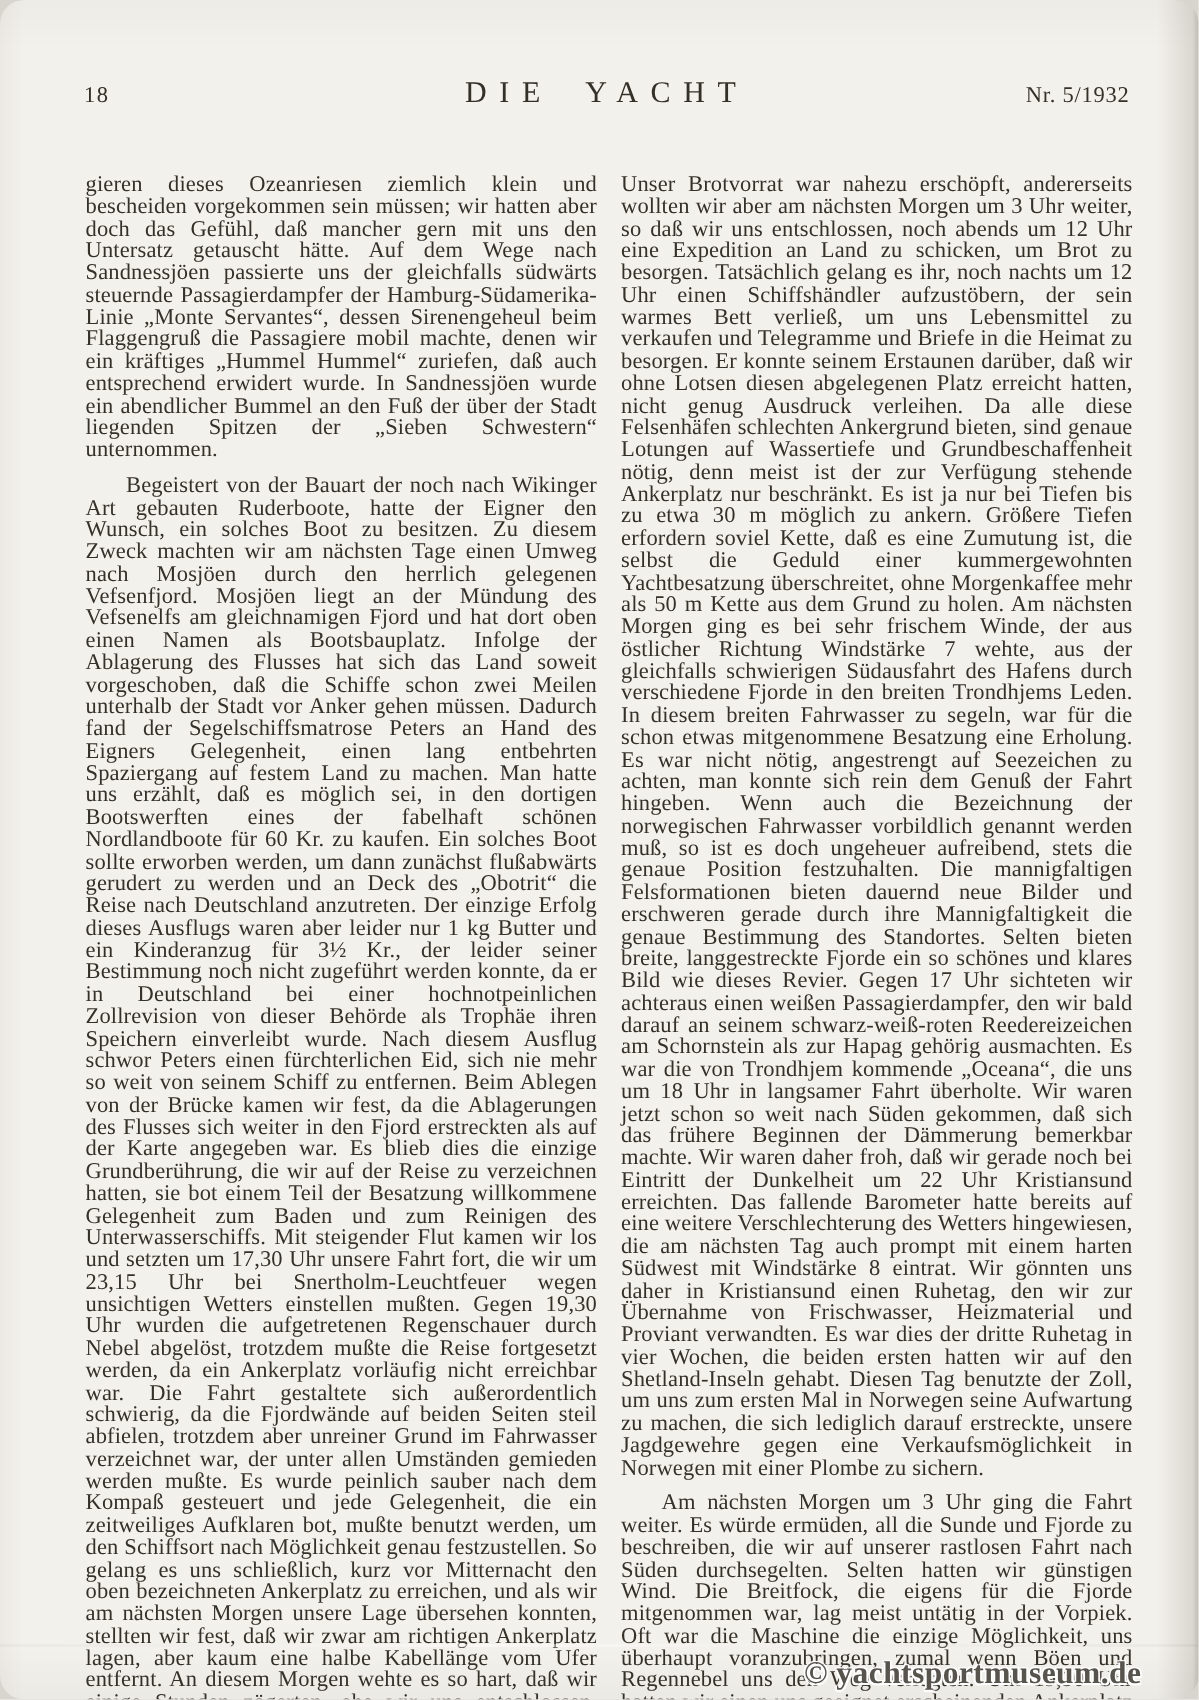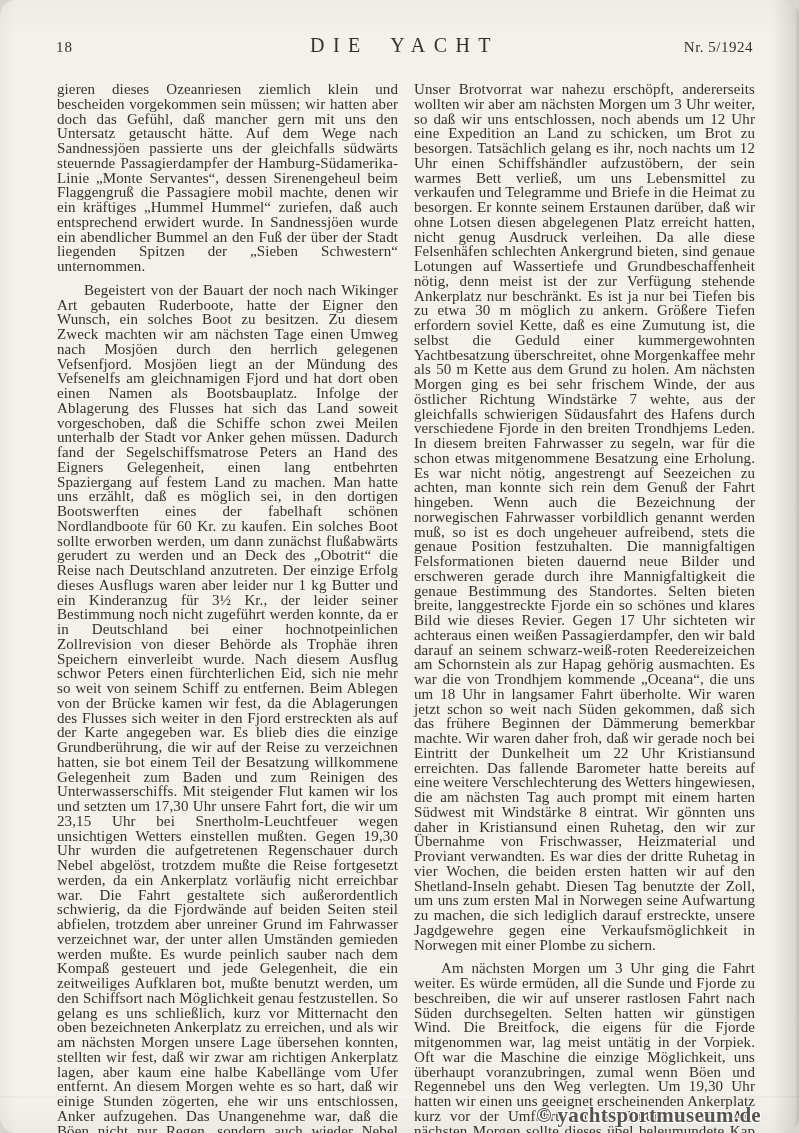--- a/index.html
+++ b/index.html
@@ -25,21 +25,21 @@
     align-items: baseline;
     padding: 34px 46px 0 56px;
   }
   .page-number {
     justify-self: start;
     font-size: 15px;
     letter-spacing: 1px;
   }
   .masthead {
     justify-self: center;
-    margin: 0;
+    margin: 17px;
     font-size: 20px;
     font-weight: 500;
     letter-spacing: 0.42em;
     word-spacing: 0.45em;
     white-space: nowrap;
   }
   .issue {
     justify-self: end;
     font-size: 15px;
     letter-spacing: 0.5px;
@@ -87,21 +87,21 @@
   }
 </style>
 </head>
 <body>
 
 <div class="page">
 
   <header class="page-header">
     <span class="page-number">18</span>
     <h1 class="masthead">DIE YACHT</h1>
-    <span class="issue">Nr. 5/1924</span>
+    <span class="issue">Nr. 5/1932</span>
   </header>
 
   <main class="columns">
 
     <section class="col">
       <p class="para">gieren dieses Ozeanriesen ziemlich klein und bescheiden vorgekommen sein müssen; wir hatten aber doch das Gefühl, daß mancher gern mit uns den Untersatz getauscht hätte. Auf dem Wege nach Sandnessjöen passierte uns der gleichfalls südwärts steuernde Passagierdampfer der Hamburg-Südamerika-Linie „Monte Servantes“, dessen Sirenengeheul beim Flaggengruß die Passagiere mobil machte, denen wir ein kräftiges „Hummel Hummel“ zuriefen, daß auch entsprechend erwidert wurde. In Sandnessjöen wurde ein abendlicher Bummel an den Fuß der über der Stadt liegenden Spitzen der „Sieben Schwestern“ unternommen.</p>
       <p class="para indent">Begeistert von der Bauart der noch nach Wikinger Art gebauten Ruderboote, hatte der Eigner den Wunsch, ein solches Boot zu besitzen. Zu diesem Zweck machten wir am nächsten Tage einen Umweg nach Mosjöen durch den herrlich gelegenen Vefsenfjord. Mosjöen liegt an der Mündung des Vefsenelfs am gleichnamigen Fjord und hat dort oben einen Namen als Bootsbauplatz. Infolge der Ablagerung des Flusses hat sich das Land soweit vorgeschoben, daß die Schiffe schon zwei Meilen unterhalb der Stadt vor Anker gehen müssen. Dadurch fand der Segelschiffsmatrose Peters an Hand des Eigners Gelegenheit, einen lang entbehrten Spaziergang auf festem Land zu machen. Man hatte uns erzählt, daß es möglich sei, in den dortigen Bootswerften eines der fabelhaft schönen Nordlandboote für 60 Kr. zu kaufen. Ein solches Boot sollte erworben werden, um dann zunächst flußabwärts gerudert zu werden und an Deck des „Obotrit“ die Reise nach Deutschland anzutreten. Der einzige Erfolg dieses Ausflugs waren aber leider nur 1 kg Butter und ein Kinderanzug für 3½ Kr., der leider seiner Bestimmung noch nicht zugeführt werden konnte, da er in Deutschland bei einer hochnotpeinlichen Zollrevision von dieser Behörde als Trophäe ihren Speichern einverleibt wurde. Nach diesem Ausflug schwor Peters einen fürchterlichen Eid, sich nie mehr so weit von seinem Schiff zu entfernen. Beim Ablegen von der Brücke kamen wir fest, da die Ablagerungen des Flusses sich weiter in den Fjord erstreckten als auf der Karte angegeben war. Es blieb dies die einzige Grundberührung, die wir auf der Reise zu verzeichnen hatten, sie bot einem Teil der Besatzung willkommene Gelegenheit zum Baden und zum Reinigen des Unterwasserschiffs. Mit steigender Flut kamen wir los und setzten um 17,30 Uhr unsere Fahrt fort, die wir um 23,15 Uhr bei Snertholm-Leuchtfeuer wegen unsichtigen Wetters einstellen mußten. Gegen 19,30 Uhr wurden die aufgetretenen Regenschauer durch Nebel abgelöst, trotzdem mußte die Reise fortgesetzt werden, da ein Ankerplatz vorläufig nicht erreichbar war. Die Fahrt gestaltete sich außerordentlich schwierig, da die Fjordwände auf beiden Seiten steil abfielen, trotzdem aber unreiner Grund im Fahrwasser verzeichnet war, der unter allen Umständen gemieden werden mußte. Es wurde peinlich sauber nach dem Kompaß gesteuert und jede Gelegenheit, die ein zeitweiliges Aufklaren bot, mußte benutzt werden, um den Schiffsort nach Möglichkeit genau festzustellen. So gelang es uns schließlich, kurz vor Mitternacht den oben bezeichneten Ankerplatz zu erreichen, und als wir am nächsten Morgen unsere Lage übersehen konnten, stellten wir fest, daß wir zwar am richtigen Ankerplatz lagen, aber kaum eine halbe Kabellänge vom Ufer entfernt. An diesem Morgen wehte es so hart, daß wir einige Stunden zögerten, ehe wir uns entschlossen, Anker aufzugehen. Das Unangenehme war, daß die Böen nicht nur Regen, sondern auch wieder Nebel mitbrachten, und gerade an diesem Tage stand uns ein besonders schwieriges Stück Weg bevor. Der Wind, der bisher in Stärke 4—5 geweht hatte, legte bald, aus West nach Südwest drehend, auf 6—9 zu, so daß wir durch den breiten Vegafjord bei entgegenstehendem Strom und einer rauhen, kurzen See die schwierige Einfahrt in den Torgvärleden nur nach stundenlangem Kreuzen und unter härtester Arbeit zwingen konnten. Wir machten auch hier die Erfahrung, daß ein Dampfer bedeutend mehr Höhe läuft, da die uns überholende norwegische Passagier-Luxus-Yacht „Prinz Olaf“ die Einfahrt in den Torgvärleden, die von uns mühevoll erkämpft werden mußte, ohne besondere Anstrengung nahm. Da auch im Verlaufe des Tages eine Aufklarung nicht erfolgte, mußten wir früh daran denken, uns einen Ankerplatz zu suchen, den wir um 21 Uhr auf 15 m Wasser bei Fjölviken fanden. Das Etmal in den letzten Tagen betrug infolge des schwierigen Fahrwassers und der herrschenden Unsichtigkeit im Durchschnitt nur ca. 60 sm. Am nächsten Tage war uns endlich Sonne beschert, es ging weiter südlich nach Landpeilungen durch den Dolmsund, durch den uns von der Ansteuerung der norwegischen Küste bekannten Folden-Fjord an Marflesa-Leuchtfeuer vorbei nach Stocksund, einem Binnen-Schärenhafen mit einer nahezu unübersichtlichen Ansteuerung. Der Hafen war, wie alle diese nur unter allersorgfältigster Navigation anzusteuernden Ankerplätze von überraschender Schönheit und lag vollkommen geschützt. Wir hatten hier Gelegenheit, das Entgegenkommen der norwegischen Bevölkerung im besonderen Maße kennen zu lernen.</p>
     </section>
 
     <section class="col">

